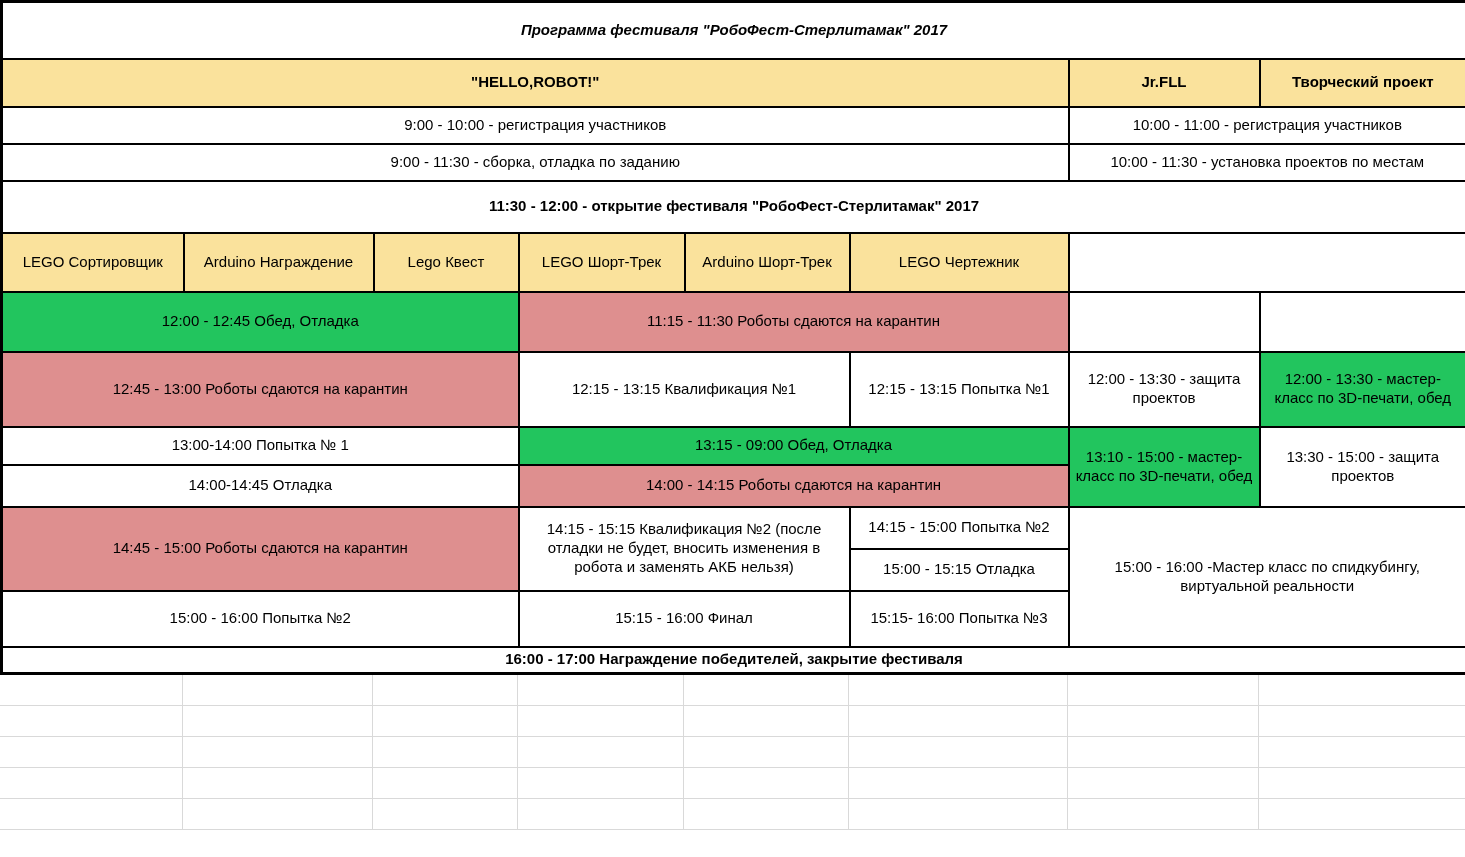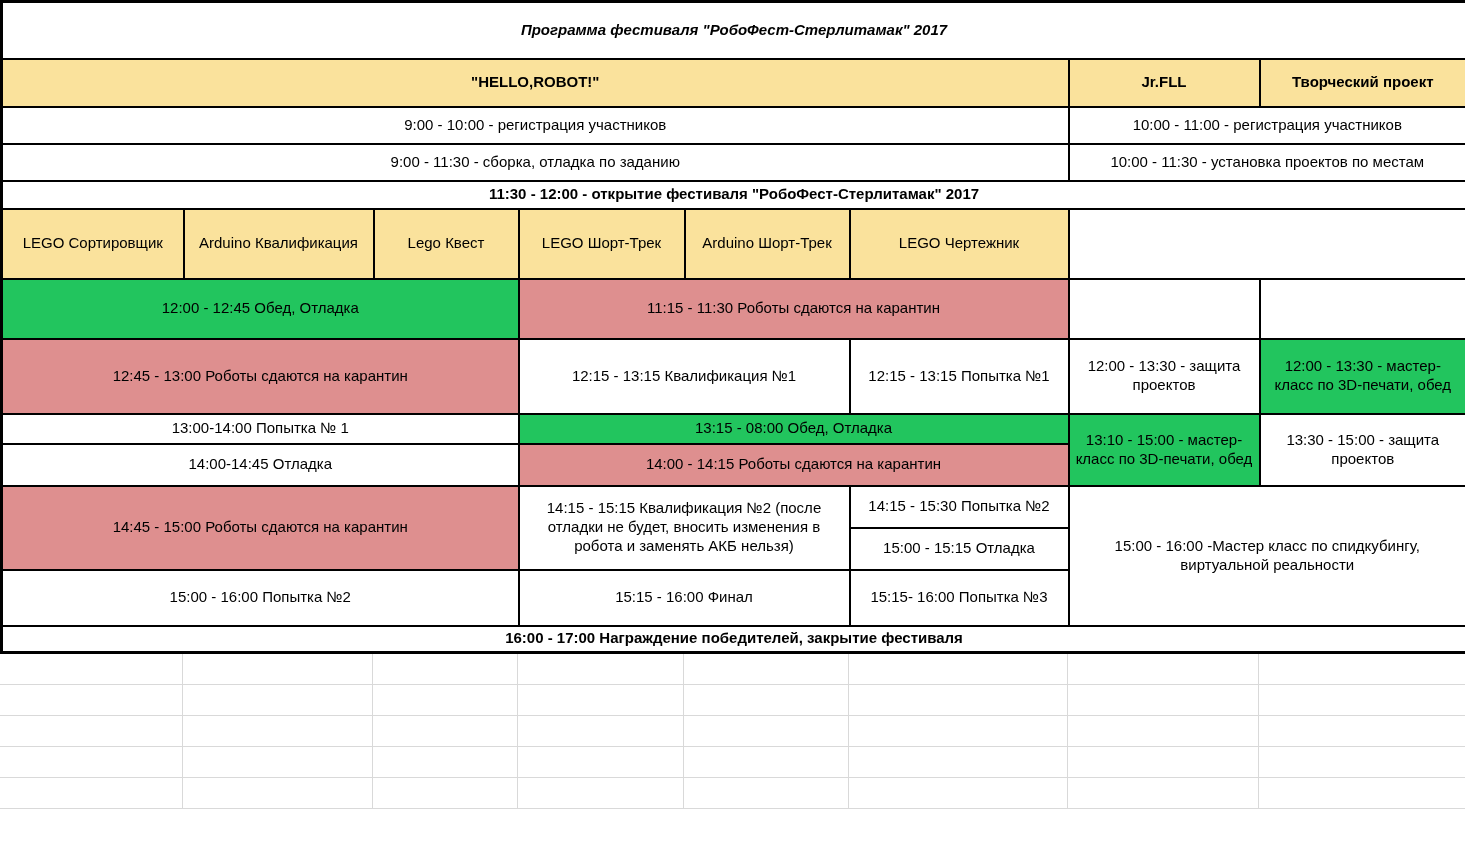--- a/index.html
+++ b/index.html
@@ -60,27 +60,27 @@
   <tr style="height:37px">
     <td colspan="6">9:00 - 10:00  -  регистрация участников</td>
     <td colspan="2">10:00 - 11:00  -  регистрация участников</td>
   </tr>
 
   <tr style="height:37px">
     <td colspan="6">9:00 - 11:30  -  сборка, отладка по заданию</td>
     <td colspan="2">10:00 - 11:30  -  установка проектов по местам</td>
   </tr>
 
-  <tr style="height:28px">
+  <tr style="height:52px">
     <td colspan="8" class="bold">11:30 - 12:00  -  открытие фестиваля "РобоФест-Стерлитамак" 2017</td>
   </tr>
 
-  <tr style="height:70px">
+  <tr style="height:59px">
     <td class="bg-yellow">LEGO Сортировщик</td>
-    <td class="bg-yellow">Arduino Квалификация</td>
+    <td class="bg-yellow">Arduino Награждение</td>
     <td class="bg-yellow">Lego Квест</td>
     <td class="bg-yellow">LEGO Шорт-Трек</td>
     <td class="bg-yellow">Arduino Шорт-Трек</td>
     <td class="bg-yellow">LEGO Чертежник</td>
     <td colspan="2"></td>
   </tr>
 
   <tr style="height:60px">
     <td colspan="3" class="bg-green">12:00 - 12:45 Обед, Отладка</td>
     <td colspan="3" class="bg-pink">11:15 - 11:30 Роботы сдаются на карантин</td>
@@ -89,36 +89,36 @@
   </tr>
 
   <tr style="height:75px">
     <td colspan="3" class="bg-pink">12:45 - 13:00 Роботы сдаются на карантин</td>
     <td colspan="2">12:15 - 13:15 Квалификация №1</td>
     <td>12:15 - 13:15 Попытка №1</td>
     <td>12:00 - 13:30  - защита проектов</td>
     <td class="bg-green">12:00 - 13:30  -  мастер-класс по 3D-печати, обед</td>
   </tr>
 
-  <tr style="height:30px">
+  <tr style="height:38px">
     <td colspan="3">13:00-14:00 Попытка № 1</td>
-    <td colspan="3" class="bg-green">13:15 - 08:00 Обед, Отладка</td>
+    <td colspan="3" class="bg-green">13:15 - 09:00 Обед, Отладка</td>
     <td rowspan="2" class="bg-green">13:10 - 15:00  - мастер-класс по 3D-печати, обед</td>
     <td rowspan="2">13:30 - 15:00  -  защита проектов</td>
   </tr>
 
   <tr style="height:42px">
     <td colspan="3">14:00-14:45 Отладка</td>
     <td colspan="3" class="bg-pink">14:00 - 14:15 Роботы сдаются на карантин</td>
   </tr>
 
   <tr style="height:42px">
     <td colspan="3" rowspan="2" class="bg-pink">14:45 - 15:00 Роботы сдаются на карантин</td>
     <td colspan="2" rowspan="2">14:15 - 15:15 Квалификация №2 (после отладки не будет, вносить изменения в робота и заменять АКБ нельзя)</td>
-    <td>14:15 - 15:30 Попытка №2</td>
+    <td>14:15 - 15:00 Попытка №2</td>
     <td colspan="2" rowspan="3">15:00 - 16:00 -Мастер класс по спидкубингу, виртуальной реальности</td>
   </tr>
 
   <tr style="height:42px">
     <td>15:00 - 15:15 Отладка</td>
   </tr>
 
   <tr style="height:56px">
     <td colspan="3">15:00 - 16:00 Попытка №2</td>
     <td colspan="2">15:15 - 16:00 Финал</td>

